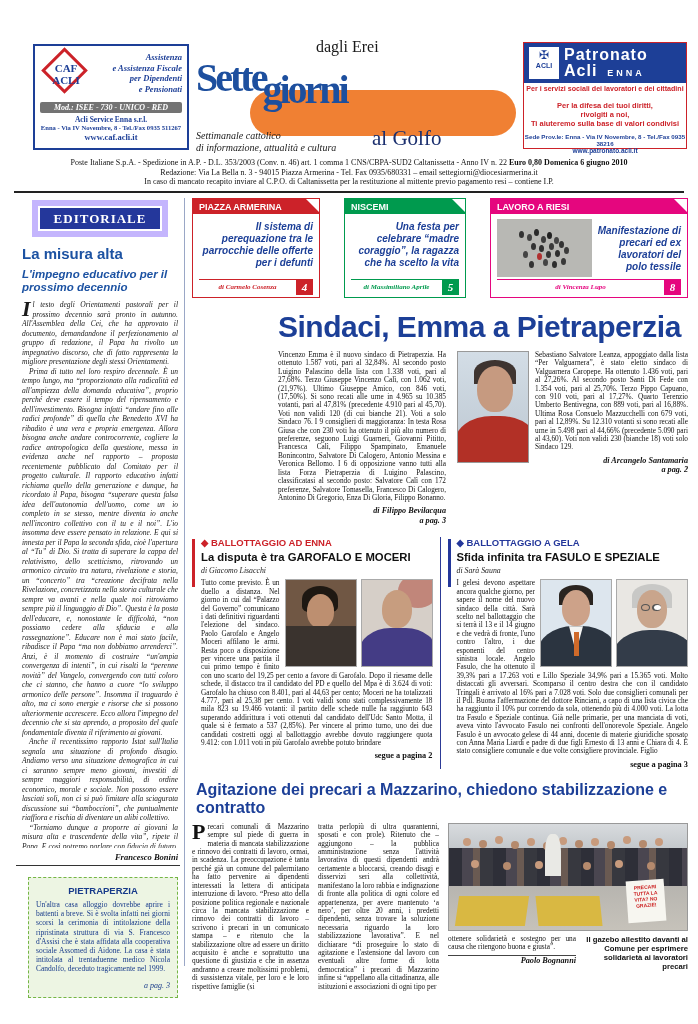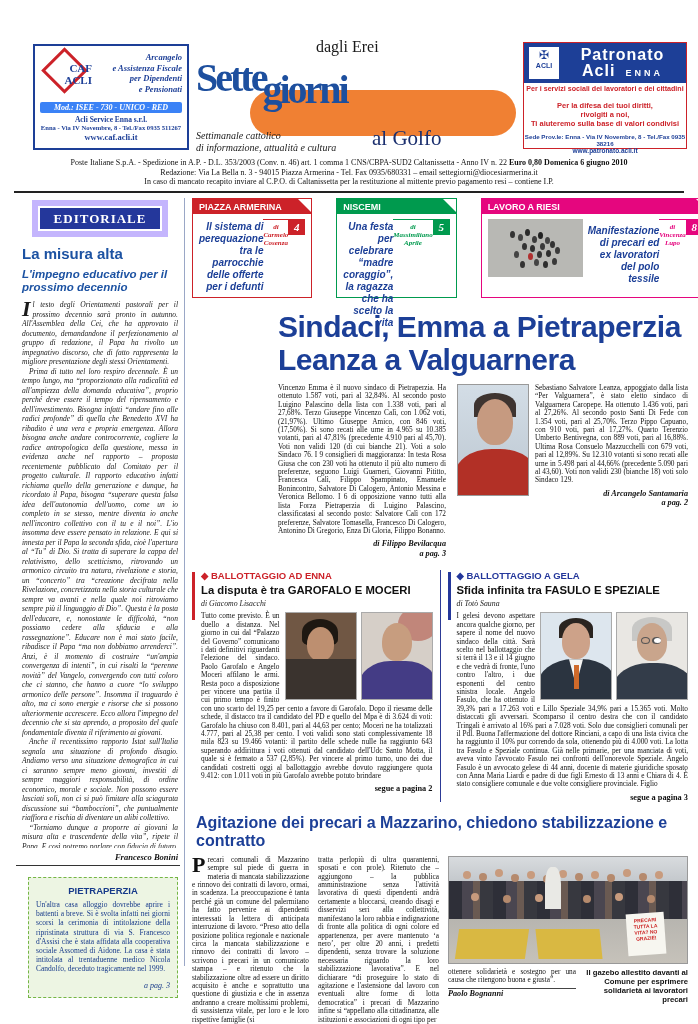--- a/index.html
+++ b/index.html
@@ -5,42 +5,42 @@
   *{margin:0;padding:0;box-sizing:border-box}
   html,body{background:#9a9a9a}
   .page{position:relative;width:698px;height:1024px;margin:0 auto;background:#fff;
         font-family:"Liberation Serif",serif;color:#111;overflow:hidden}
 
   
   .caf{position:absolute;left:33px;top:44px;width:156px;height:106px;border:2px solid #1d3f97;padding:4px 5px}
   .caf-top{display:flex;gap:4px}
   .caf-logo{width:52px;height:50px;position:relative;flex:none}
   .caf-diamond{position:absolute;left:8px;top:4px;width:33px;height:33px;border:3px solid #cc2229;transform:rotate(45deg)}
-  .caf-logo-text{position:absolute;left:0;top:12px;width:52px;text-align:right;color:#1d3f97;font-weight:bold;
+  .caf-logo-text{position:absolute;left:0;top:12px;width:52px;text-align:center;color:#1d3f97;font-weight:bold;
                  font-size:11px;line-height:12px}
   .caf-tagline{flex:1;text-align:right;color:#1d3f97;font-style:italic;font-weight:bold;font-size:8.5px;line-height:10.5px;padding-top:2px}
-  .caf-band{margin-top:2px;background:#3b82f6;color:#fff;text-align:center;font-size:8px;font-style:italic;font-weight:bold;padding:1px 0;border-radius:2px}
+  .caf-band{margin-top:2px;background:#737373;color:#fff;text-align:center;font-size:8px;font-style:italic;font-weight:bold;padding:1px 0;border-radius:2px}
   .caf-company{text-align:center;color:#1d3f97;font-weight:bold;font-size:7.5px;margin-top:2px}
   .caf-address{text-align:center;color:#1d3f97;font-weight:bold;font-size:6.6px}
   .caf-web{text-align:center;color:#1d3f97;font-weight:bold;font-size:8.5px;margin-top:1px}
 
   .logo{position:absolute;left:196px;top:38px;width:322px;height:118px}
   .logo-oval{position:absolute;left:54px;top:52px;width:266px;height:46px;background:#f08033;border-radius:23px}
   .logo-kicker{position:absolute;left:120px;top:0;font-size:16px;color:#1a1a1a}
   .logo-title{position:absolute;left:0;top:10px;font-weight:bold;color:#1d4f9e;font-size:40px;line-height:60px;letter-spacing:-3px;white-space:nowrap}
   .logo-title .part-b{position:relative;top:12px;left:-3px}
   .logo-tail{position:absolute;left:176px;top:88px;font-size:21px;color:#1b2f6e}
   .logo-sub{position:absolute;left:0;top:92px;font-style:italic;font-size:10px;line-height:11.5px;color:#1a1a1a}
 
   .pat{position:absolute;left:523px;top:42px;width:164px;height:107px;border:1px solid #cc2229}
   .pat-head{background:#1d3f97;height:40px;display:flex;align-items:center;padding:3px 5px;gap:5px}
   .pat-logo{width:30px;height:32px;background:#fff;color:#1d3f97;text-align:center;flex:none;border:1px solid #fff}
   .pat-logo .glyph{display:block;font-size:12px;line-height:14px}
   .pat-logo .txt{display:block;font-family:"Liberation Sans",sans-serif;font-weight:bold;font-size:7px}
-  .pat-title{flex:1;color:#fff;font-family:"Liberation Sans",sans-serif;font-weight:bold;text-align:center}
+  .pat-title{flex:1;color:#fff;font-family:"Liberation Sans",sans-serif;font-weight:bold;text-align:left}
   .pat-title .t1{display:block;font-size:16px;line-height:15px;letter-spacing:1px}
   .pat-title .t2{display:inline-block;font-size:16px;line-height:15px;letter-spacing:1px}
   .pat-region{display:inline-block;margin-left:10px;color:#fff;font-size:9px;letter-spacing:3px;font-weight:bold;font-family:"Liberation Sans",sans-serif}
   .pat-services{color:#cc2229;font-weight:bold;font-size:7.1px;text-align:center;margin-top:2px;font-family:"Liberation Sans",sans-serif}
   .pat-slogan{color:#cc2229;font-weight:bold;font-size:7.5px;text-align:center;line-height:9px;margin-top:8px;font-family:"Liberation Sans",sans-serif}
   .pat-address{color:#1d3f97;font-weight:bold;font-size:6.2px;text-align:center;margin-top:5px;font-family:"Liberation Sans",sans-serif}
   .pat-web{color:#1d3f97;font-weight:bold;font-size:6.5px;text-align:center;font-family:"Liberation Sans",sans-serif}
 
   .info{position:absolute;left:0;top:158px;width:100%;text-align:center;font-size:8px;line-height:9.6px;color:#111}
   .rule{position:absolute;left:14px;top:191px;width:670px;border-top:2px solid #222}
@@ -62,21 +62,21 @@
   .pz-body{font-size:7.5px;line-height:9.2px;text-align:justify}
   .pz-page{text-align:right;font-style:italic;font-size:8px;margin-top:7px}
 
   
   .main{position:absolute;left:192px;top:198px;width:496px}
   .topic-row{display:flex;gap:24px}
   .topic{border:1px solid var(--c);height:100px;display:flex;flex-direction:column;background:#fff}
   .topic1{width:128px}.topic2{width:122px}.topic3{flex:1}
   .t-head{position:relative;background:var(--c);color:#fff;font-family:"Liberation Sans",sans-serif;font-weight:bold;font-size:9px;padding:3px 6px 2px}
   .t-fold{position:absolute;top:0;right:0;width:0;height:0;border-top:13px solid #fff;border-left:13px solid transparent}
-  .t-body{flex:1;padding:3px 6px 2px;display:flex;flex-direction:row}
+  .t-body{flex:1;padding:3px 6px 2px;display:flex;flex-direction:column}
   .t-title{flex:1;color:#1c3f97;font-family:"Liberation Sans",sans-serif;font-weight:bold;font-style:italic;font-size:10px;line-height:12px;text-align:right;padding-top:4px}
   .t-foot{border-top:1px solid var(--c);display:flex;height:16px;margin-top:2px}
   .t-author{flex:1;color:var(--c);font-style:italic;font-size:7px;font-weight:bold;text-align:center;padding-top:3px}
   .t-page{width:17px;background:var(--c);color:#fff;font-style:italic;font-weight:bold;font-size:11px;text-align:center;line-height:15px}
   .topic3 .t-inner{flex:1;display:flex;gap:5px}
   .topic3 .t-title{padding-top:8px}
   .riesi-photo{width:95px;height:58px;background:#b8b8b4;position:relative;flex:none;margin-top:2px;overflow:hidden}
   .crowd-dots{position:absolute;left:22px;top:12px;width:5px;height:7px;border-radius:50%;background:#333;
     box-shadow:8px 3px 0 #444,15px -2px 0 #2a2a2a,22px 5px 0 #3c3c3c,28px 1px 0 #222,35px 6px 0 #444,
     12px 12px 0 #333,20px 14px 0 #2f2f2f,30px 12px 0 #3a3a3a,40px 10px 0 #333,4px 20px 0 #444,
@@ -143,39 +143,39 @@
   .maz-bodies{position:absolute;left:0;top:24px;width:100%;height:38px;
     background:repeating-linear-gradient(90deg,#2e2f38 0 13px,#4a4650 13px 24px,#6a5a52 24px 31px,#37383f 31px 44px)}
   .maz-white{position:absolute;left:96px;top:10px;width:16px;height:42px;background:#e9e9e5;border-radius:40% 40% 0 0}
   .maz-table{position:absolute;bottom:4px;width:70px;height:30px;background:#d9b842;transform:skewX(-8deg)}
   .maz-table.t2{left:88px;width:64px;transform:skewX(6deg)}
   .maz-table.t1{left:8px}
   .maz-sign{position:absolute;right:22px;bottom:8px;width:38px;height:42px;background:#f7f6f0;transform:rotate(-4deg);
             color:#c22;font-family:"Liberation Sans",sans-serif;font-weight:bold;font-size:5px;line-height:6px;text-align:center;padding-top:4px}
   .maz-below{display:flex;gap:7px;margin-top:4px}
   .maz-c3{width:128px;flex:none}
-  .maz-author{display:block;text-align:left;font-weight:bold;font-style:italic;font-size:8.2px;border-top:1px solid #444;margin-top:3px;padding-top:1px}
+  .maz-author{display:block;text-align:right;font-weight:bold;font-style:italic;font-size:8.2px;border-top:1px solid #444;margin-top:3px;padding-top:1px}
   .maz-caption{flex:1;text-align:right;font-weight:bold;font-size:7.7px;line-height:9px;color:#111;font-family:"Liberation Sans",sans-serif}
 </style>
 </head>
 <body>
 
 <div class="page">
 
   <div class="caf">
     <div class="caf-top">
       <div class="caf-logo">
         <div class="caf-diamond"></div>
         <div class="caf-logo-text">
           <span>CAF</span><br>
           <span>ACLI</span>
         </div>
       </div>
       <div class="caf-tagline">
-        <span>Arcangelo</span><br>
+        <span>Assistenza</span><br>
         <span>e Assistenza Fiscale</span><br>
         <span>per Dipendenti</span><br>
         <span>e Pensionati</span>
       </div>
     </div>
     <div class="caf-band">Mod.: ISEE - 730 - UNICO - RED</div>
     <div class="caf-company">Acli Service Enna s.r.l.</div>
     <div class="caf-address">Enna - Via IV Novembre, 8 - Tel./Fax 0935 511267</div>
     <div class="caf-web">www.caf.acli.it</div>
   </div>
@@ -273,21 +273,21 @@
             <div class="t-title">Manifestazione di precari ed ex lavoratori del polo tessile</div>
           </div>
           <div class="t-foot">
             <div class="t-author">di Vincenza Lupo</div>
             <div class="t-page">8</div>
           </div>
         </div>
       </div>
     </div>
 
-    <h1 class="headline"><span>Sindaci, Emma a Pietraperzia</span><br><span>Leanza a Valguarnera</span></h1>
+    <h1 class="headline"><span>Sindaci, Emma a Pietraperzia</span><br></h1>
 
     <div class="article">
       <div class="art-left">
         <div class="art-body">Vincenzo Emma è il nuovo sindaco di Pietraperzia. Ha ottenuto 1.587 voti, pari al 32,84%. Al secondo posto Luigino Palascino della lista con 1.338 voti, pari al 27,68%. Terzo Giuseppe Vincenzo Calì, con 1.062 voti, (21,97%). Ultimo Giuseppe Amico, con 846 voti, (17,50%). Si sono recati alle urne in 4.965 su 10.385 votanti, pari al 47,81% (precedente 4.910 pari al 45,70). Voti non validi 120 (di cui bianche 21). Voti a solo Sindaco 76. I 9 consiglieri di maggioranza: In testa Rosa Giusa che con 230 voti ha ottenuto il più alto numero di preferenze, seguono Luigi Guarneri, Giovanni Pititto, Francesca Calì, Filippo Spampinato, Emanuele Bonincontro, Salvatore Di Calogero, Antonio Messina e Veronica Bellomo. I 6 di opposizione vanno tutti alla lista Forza Pietraperzia di Luigino Palascino, classificatasi al secondo posto: Salvatore Calì con 172 preferenze, Salvatore Tomasella, Francesco Di Calogero, Antonino Di Gregorio, Enza Di Gloria, Filippo Bonanno.</div>
         <div class="art-author"><span>di Filippo Bevilacqua</span><br><span>a pag. 3</span></div>
       </div>
       <div class="art-right">
         <div class="sindaco-photo">
           <span class="hair"></span>
           <span class="head"></span>
@@ -319,21 +319,21 @@
           </span>
           <span>Tutto come previsto. È un duello a distanza. Nel giorno in cui dal “Palazzo del Governo” comunicano i dati definitivi riguardanti l'elezione del sindaco. Paolo Garofalo e Angelo Moceri affilano le armi. Resta poco a disposizione per vincere una partita il cui primo tempo è finito con uno scarto del 19,25 per cento a favore di Garofalo. Dopo il riesame delle schede, il distacco tra il candidato del PD e quello del Mpa è di 3.624 di voti: Garofalo ha chiuso con 8.401, pari al 44,63 per cento; Moceri ne ha totalizzati 4.777, pari al 25,38 per cento. I voti validi sono stati complessivamente 18 mila 823 su 19.466 votanti: il partito delle schede nulle ha raggiunto 643 superando addirittura i voti ottenuti dal candidato dell'Udc Santo Motta, il quale si è fermato a 537 (2,85%). Per vincere al primo turno, uno dei due candidati costretti oggi al ballottaggio avrebbe dovuto raggiungere quota 9.412: con 1.011 voti in più Garofalo avrebbe potuto brindare</span>
         </div>
         <div class="b-segue">segue a pagina 2</div>
       </section>
       <div class="ballot-div"></div>
       <section class="ballot" style="--bc:#24379b">
         <span class="bar"></span>
         <div class="b-kick" style="color:#24379b">◆ BALLOTTAGGIO A GELA</div>
         <div class="b-title">Sfida infinita tra FASULO E SPEZIALE</div>
-        <div class="b-by">di Totò Sauna</div>
+        <div class="b-by">di Sarà Sauna</div>
         <div class="b-body">
           <span class="b-photos">
             <span class="ph gela-a">
                 <span class="hair"></span>
                 <span class="head"></span>
                 <span class="suit"></span>
                 <span class="shirtv"></span>
                 <span class="tie"></span>
               </span>
             <span class="ph gela-b">

